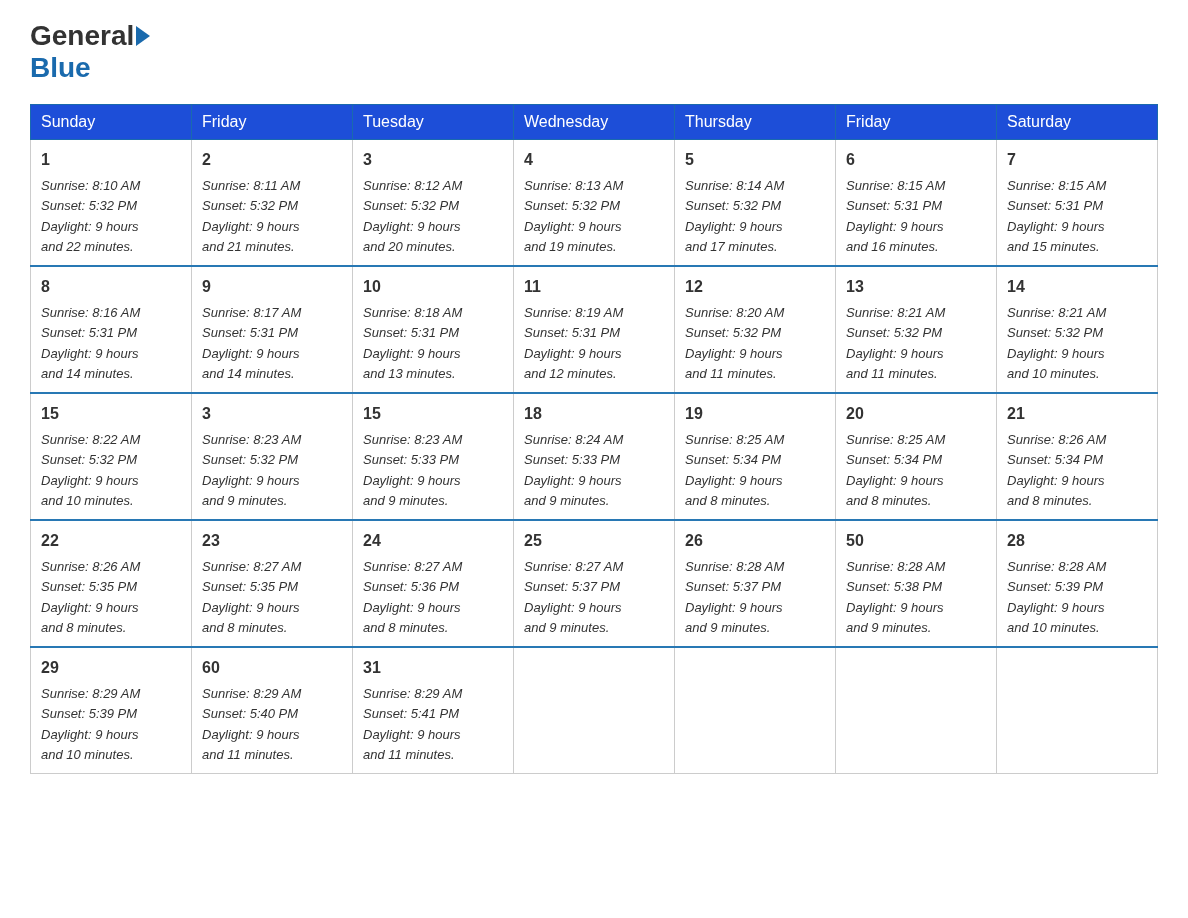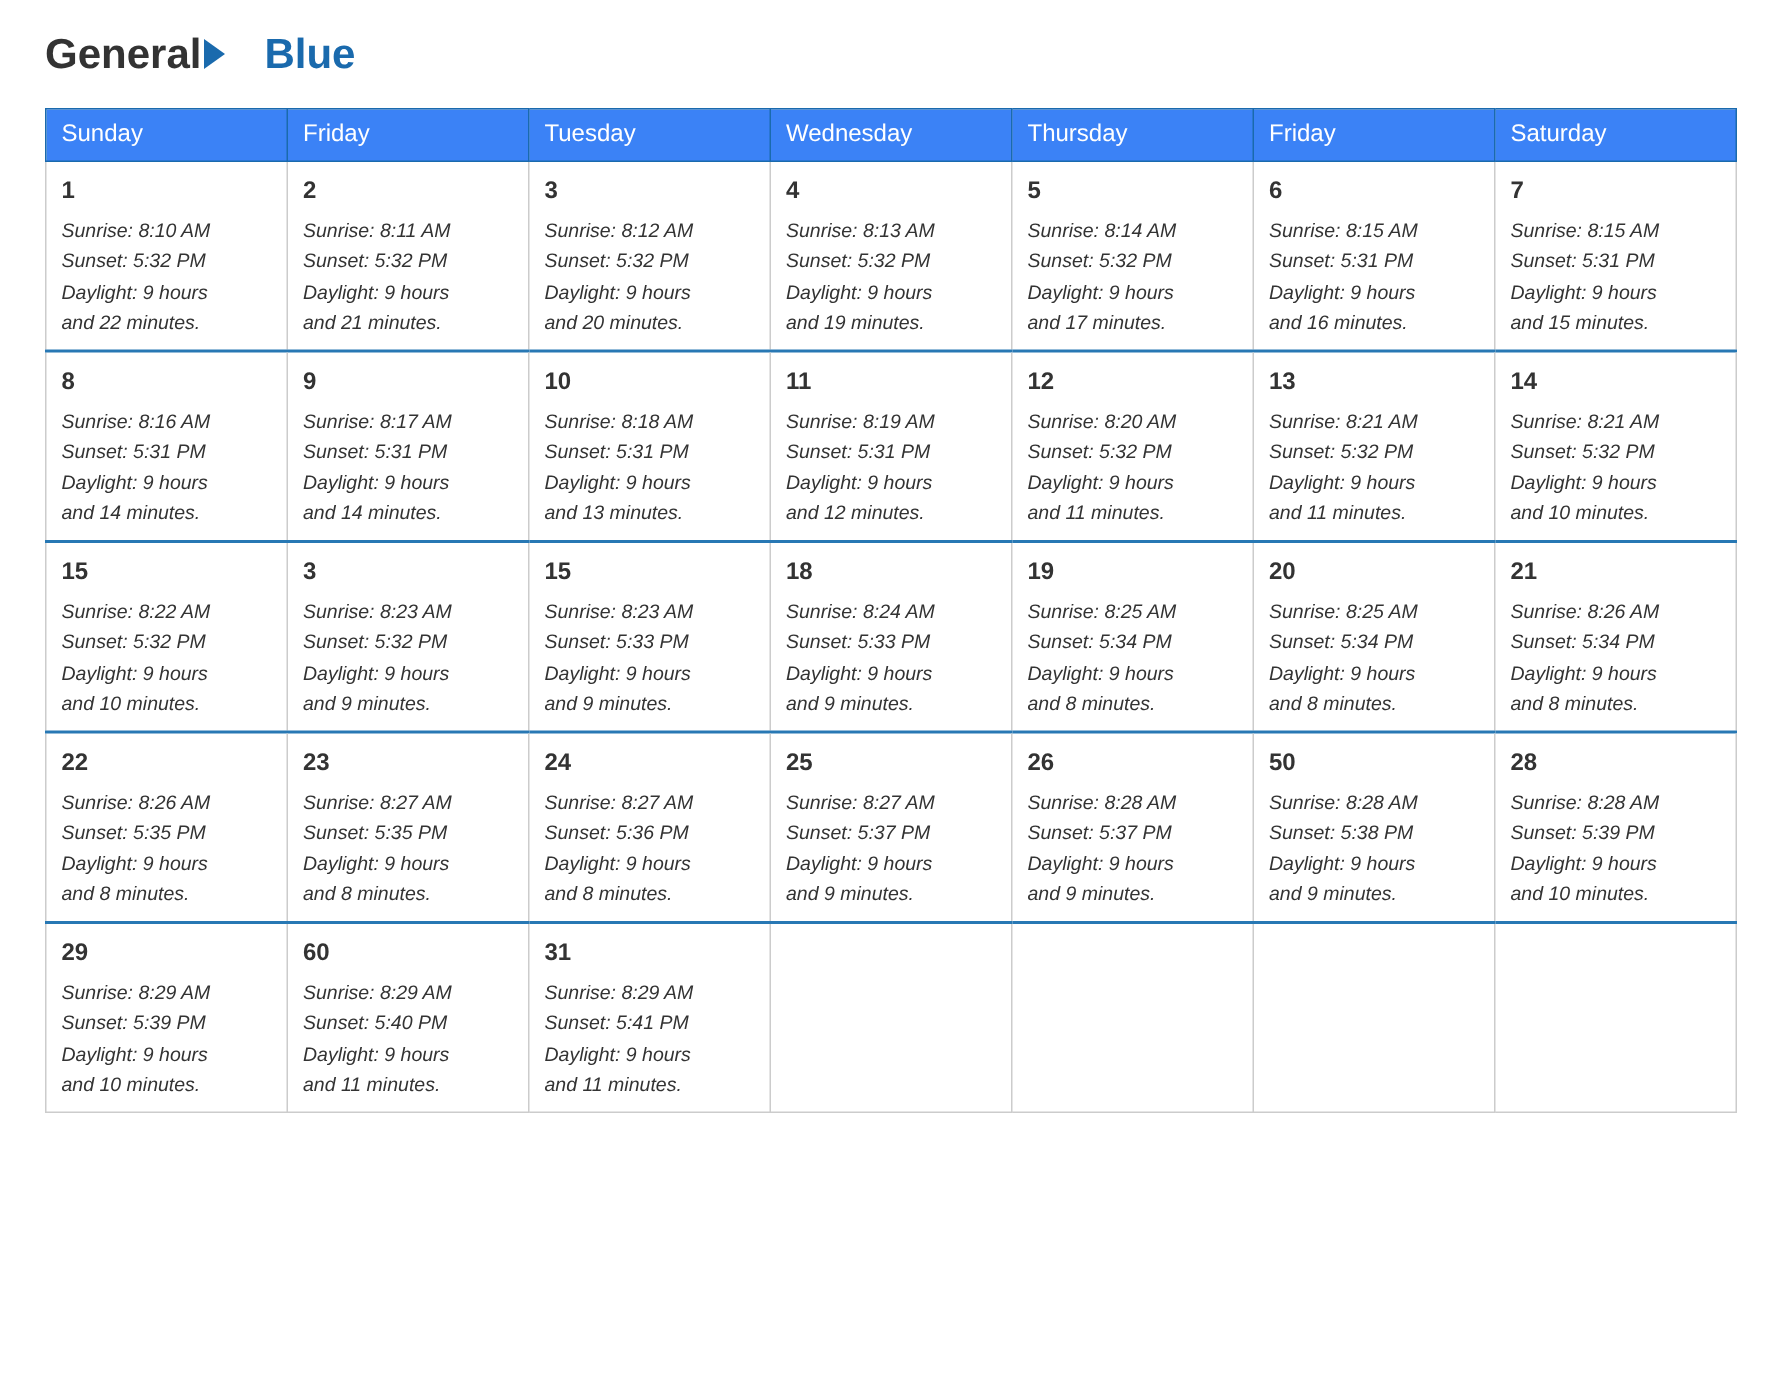--- a/index.html
+++ b/index.html
@@ -11,63 +11,63 @@
       padding: 20px 30px;
     }
     .header {
       display: flex;
       justify-content: space-between;
       align-items: flex-start;
       margin-bottom: 20px;
     }
     .logo {
       display: flex;
-      flex-direction: row;
+      flex-direction: column;
       align-items: flex-start;
     }
     .logo-text {
       font-size: 28px;
       font-weight: bold;
       color: #333;
       display: flex;
       align-items: center;
     }
     .logo-general { color: #333; }
     .logo-arrow {
       width: 0;
       height: 0;
       border-left: 14px solid #1a6aad;
       border-top: 10px solid transparent;
       border-bottom: 10px solid transparent;
       display: inline-block;
       margin: 0 2px;
       vertical-align: middle;
     }
-    .logo-blue { color: #1a6aad; font-size: 28px; font-weight: bold; margin-left: 24px; }
+    .logo-blue { color: #1a6aad; font-size: 28px; font-weight: bold; }
     .title-section {
       text-align: right;
     }
     .page-title {
       font-size: 52px;
       font-weight: normal;
       color: #222;
       line-height: 1.1;
     }
     .subtitle {
       font-size: 22px;
       color: #444;
       margin-top: 4px;
     }
     .calendar {
       width: 100%;
       border-collapse: collapse;
       border: 1px solid #aaa;
     }
     .calendar th {
-      background-color: #3b82f6;
+      background-color: #1d4ed8;
       color: #fff;
       padding: 8px 10px;
       text-align: left;
       font-size: 16px;
       font-weight: normal;
       border: 1px solid #1a6aad;
     }
     .calendar td {
       vertical-align: top;
       padding: 8px 10px;

